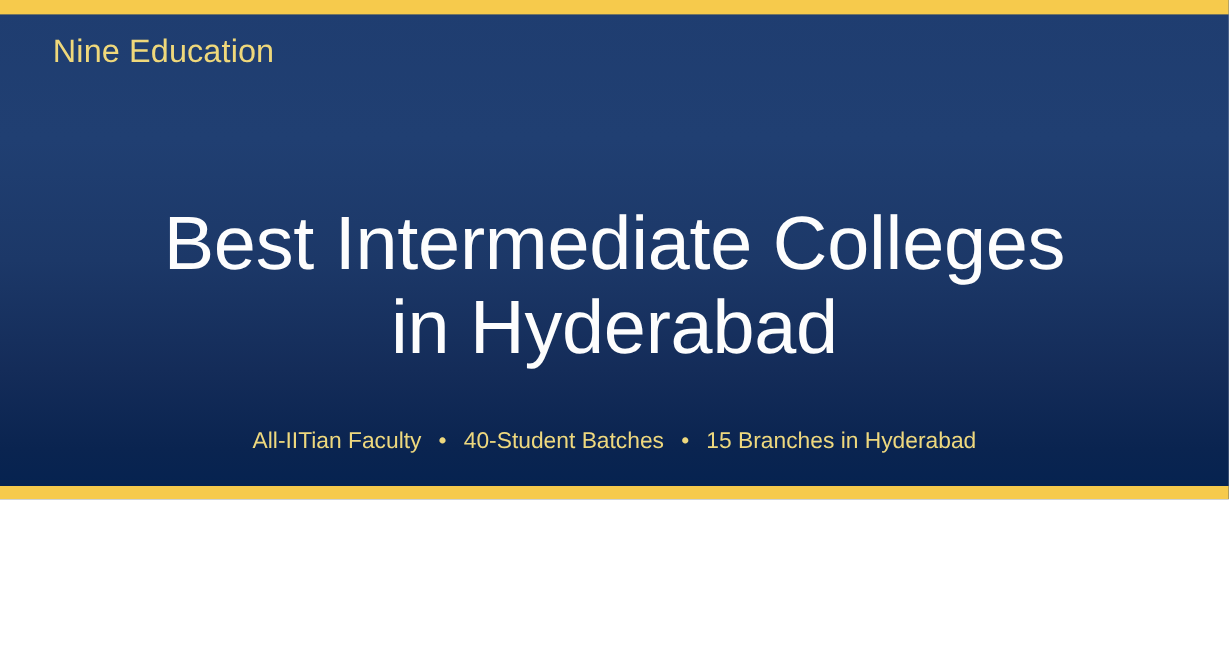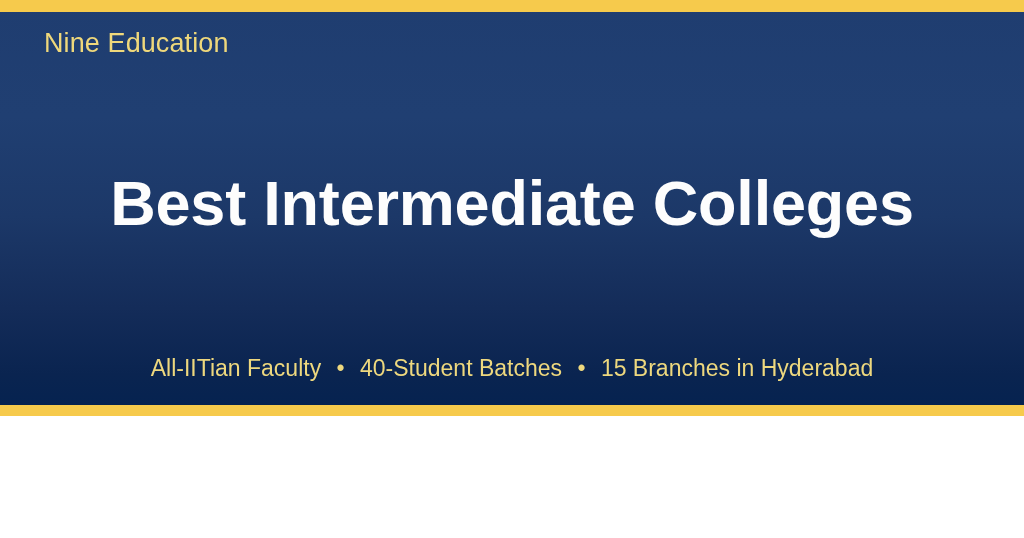--- a/index.html
+++ b/index.html
@@ -54,36 +54,36 @@
 
   .headline {
     position: absolute;
     left: 0;
     right: 0;
     top: 168px;
     text-align: center;
     color: #fdfdfd;
     font-size: 63px;
     line-height: 70px;
-    font-weight: 700;
+    font-weight: 400;
     letter-spacing: -0.2px;
   }
   .headline .line {
     display: block;
     white-space: nowrap;
   }
 
   .tagline {
     position: absolute;
     left: 0;
     right: 0;
     bottom: 33px;
     text-align: center;
     color: #eed87e;
-    font-size: 23px;
+    font-size: 19px;
     line-height: 30px;
     font-weight: 400;
     white-space: nowrap;
   }
   .tagline .sep {
     display: inline-block;
     padding: 0 9px;
     color: #eed87e;
   }
   .tagline .item {
@@ -94,20 +94,21 @@
 <body>
 
 <div class="slide">
 
   <div class="edge-bar top"></div>
 
   <div class="brand">Nine Education</div>
 
   <div class="headline">
     <span class="line">Best Intermediate Colleges</span>
+    <span class="line">in Hyderabad</span>
   </div>
 
   <div class="tagline">
     <span class="item">All-IITian Faculty</span>
     <span class="sep">•</span>
     <span class="item">40-Student Batches</span>
     <span class="sep">•</span>
     <span class="item">15 Branches in Hyderabad</span>
   </div>
 

